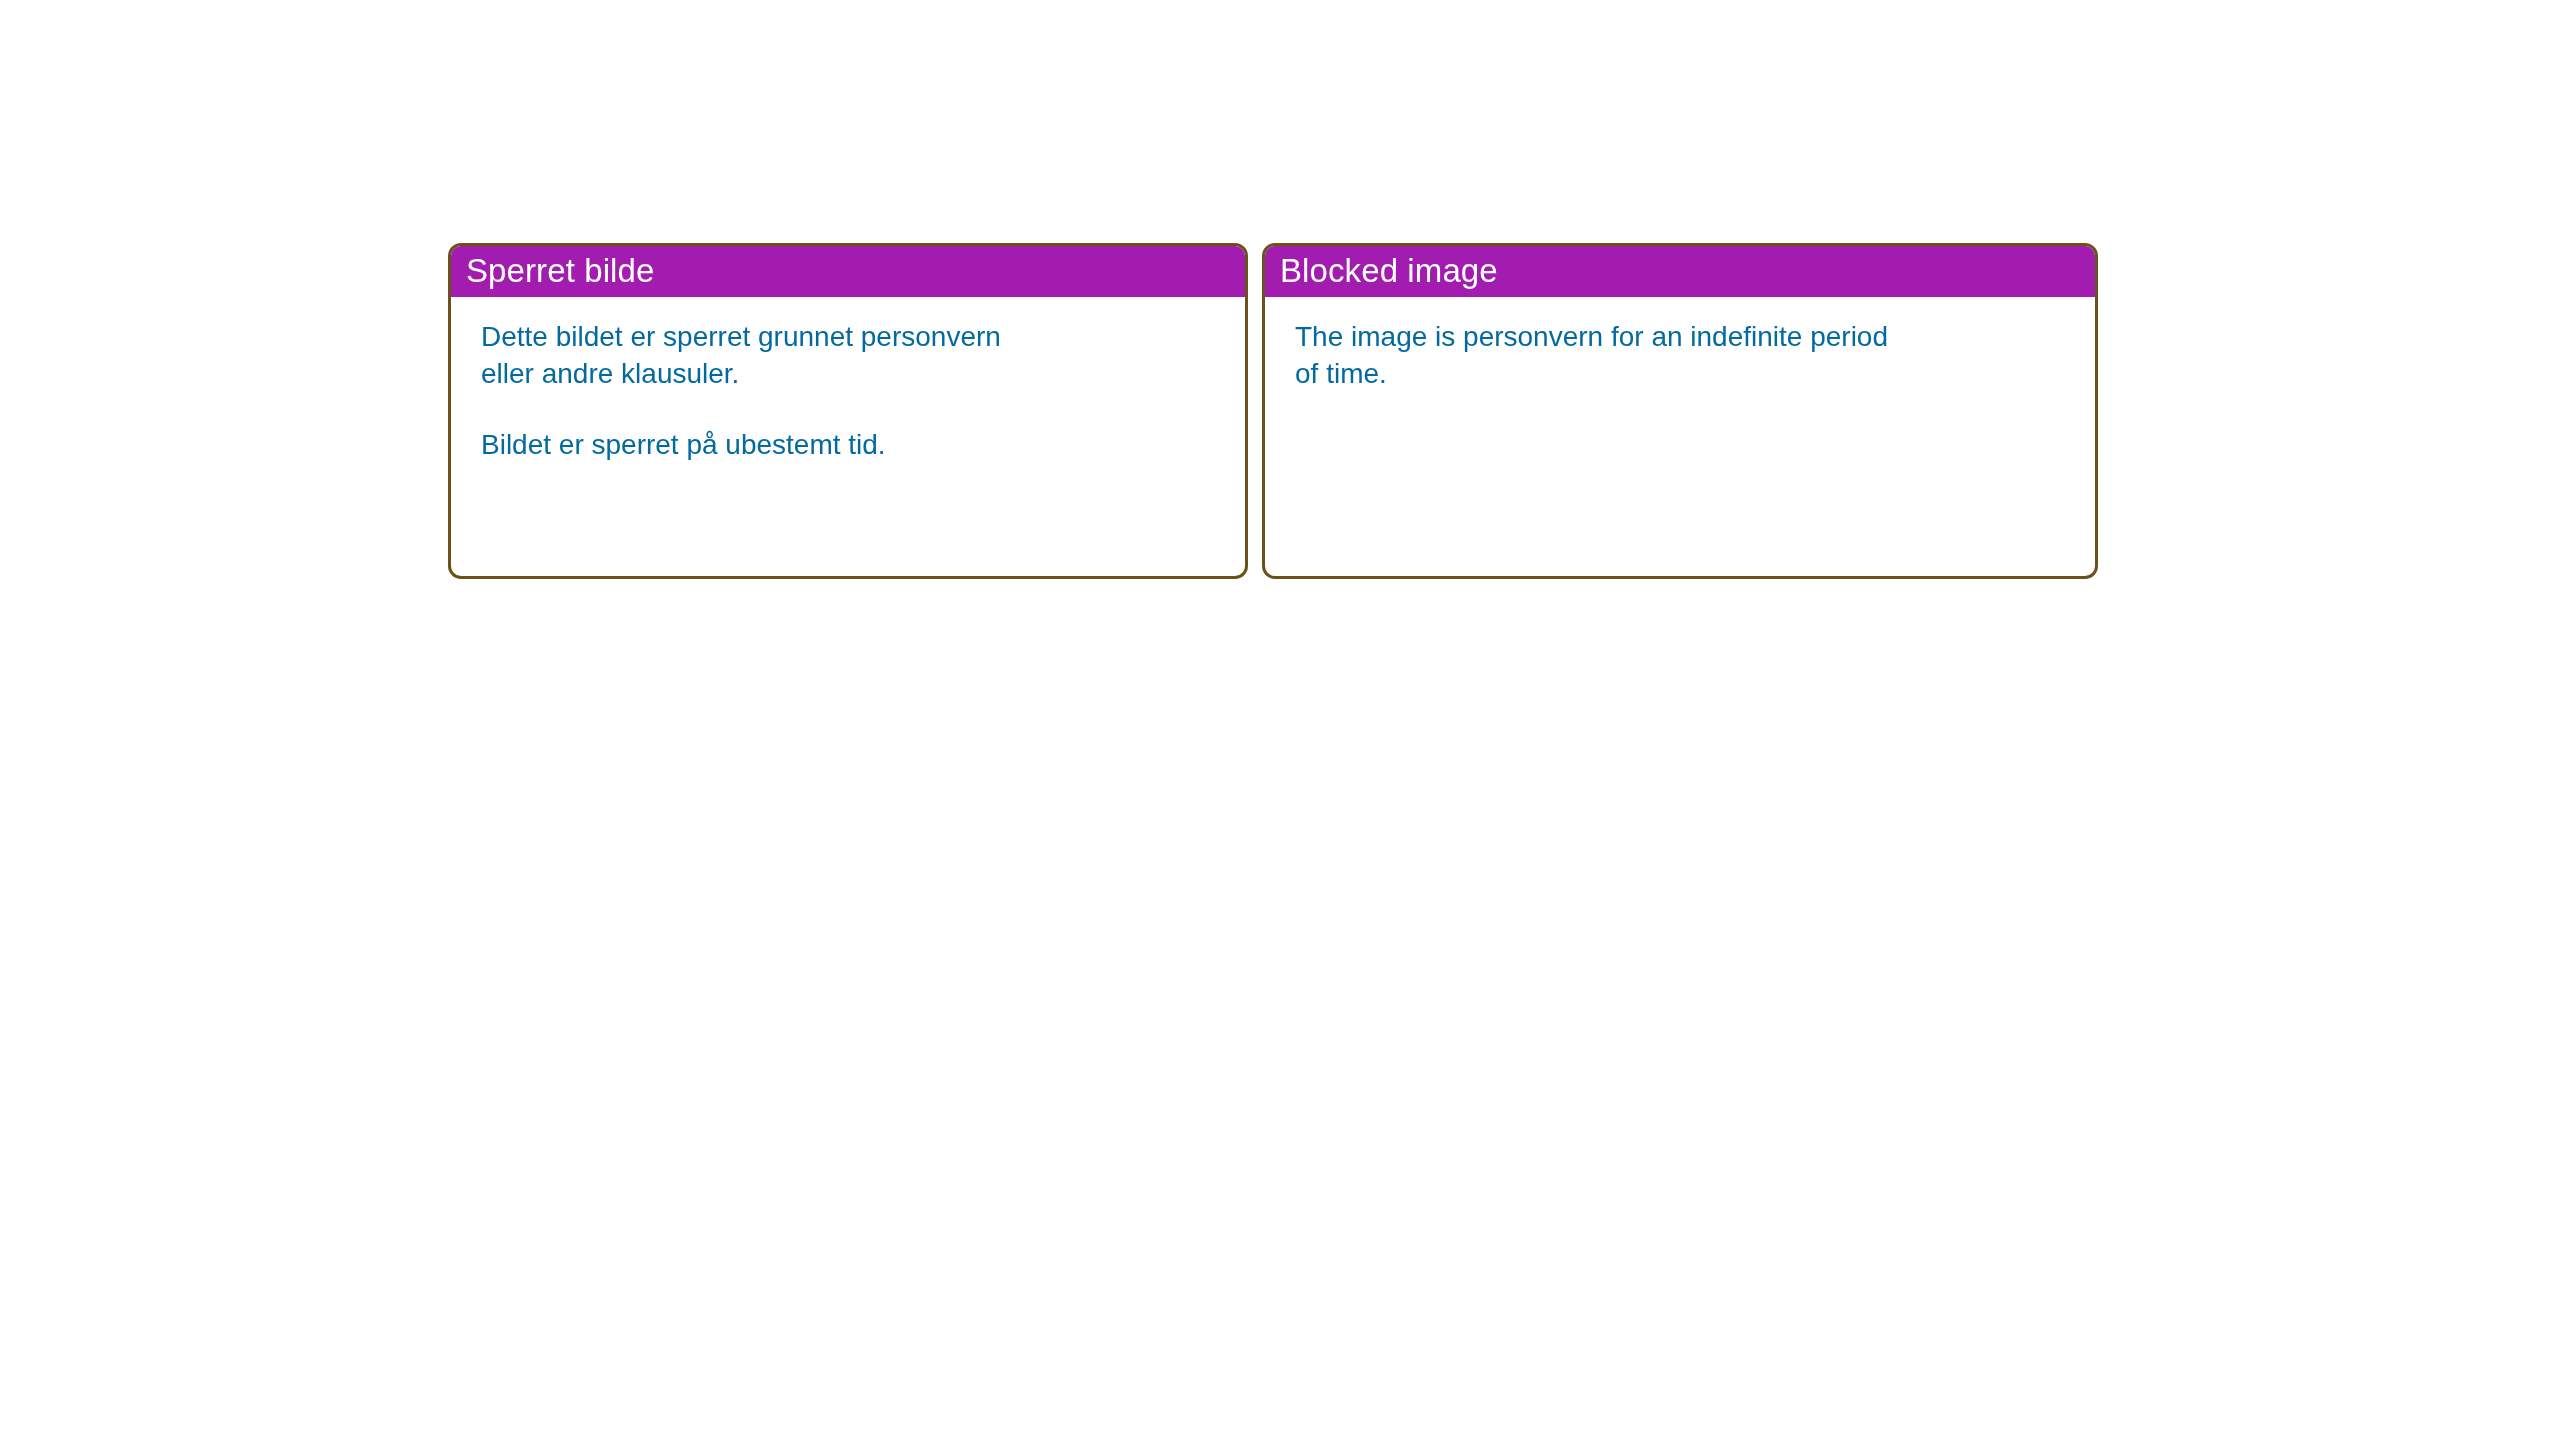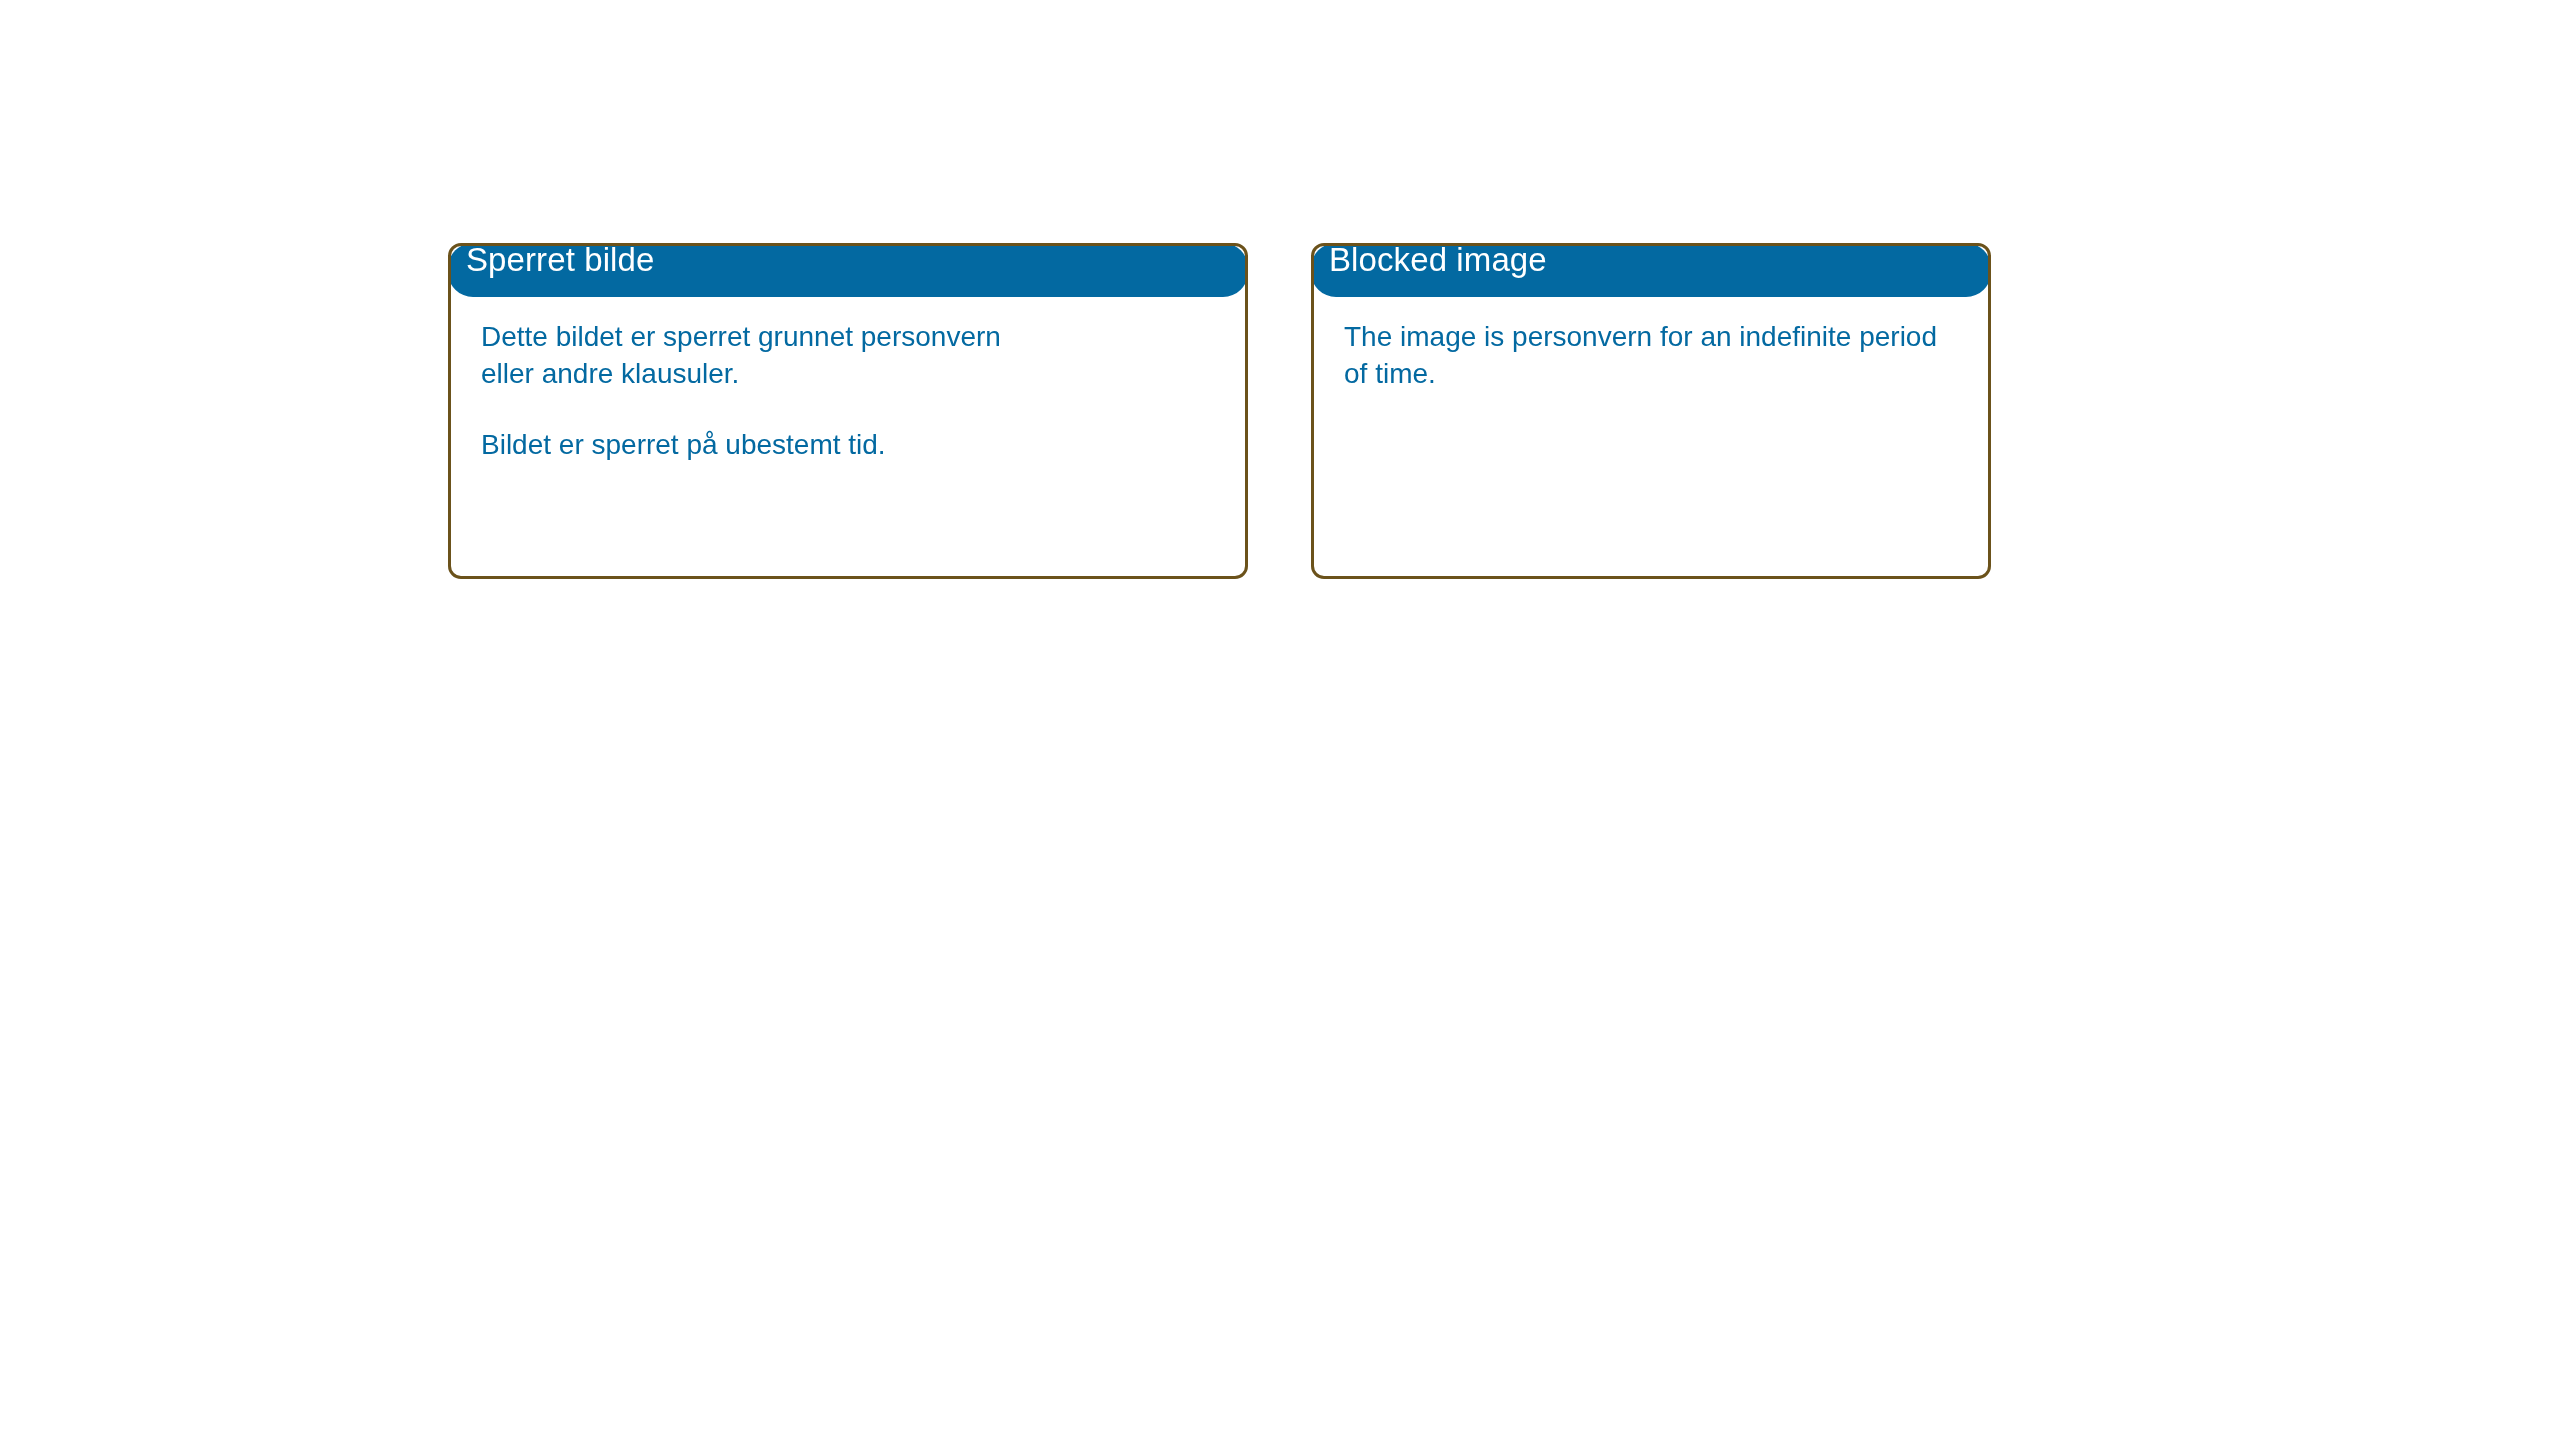--- a/index.html
+++ b/index.html
@@ -28,33 +28,32 @@
     position: absolute;
     top: 243px;
     box-sizing: border-box;
     background: #ffffff;
     border: 3px solid #6b521b;
     border-radius: 13px;
     overflow: hidden;
   }
 
   #card-no  { left: 448px;  width: 800px; height: 336px; }
-  #card-en  { left: 1311px; width: 680px; height: 336px; }
+  #card-en  { left: 1262px; width: 836px; height: 336px; }
 
   .card-header {
     box-sizing: border-box;
     height: 54px;
-    background: #0369a1;
+    background: #a21caf;
     margin: -3px -3px 0 -3px;
     border-top-left-radius: 11px;
     border-top-right-radius: 11px;
     display: flex;
-    align-items: flex-start;
+    align-items: center;
     padding: 0 0 0 18px;
-    border-radius: 25px;
   }
 
   .card-title {
     color: #ffffff;
     font-size: 33px;
     font-weight: 400;
     line-height: 1;
     letter-spacing: 0.1px;
     white-space: nowrap;
     font-family: "Liberation Sans", sans-serif;

